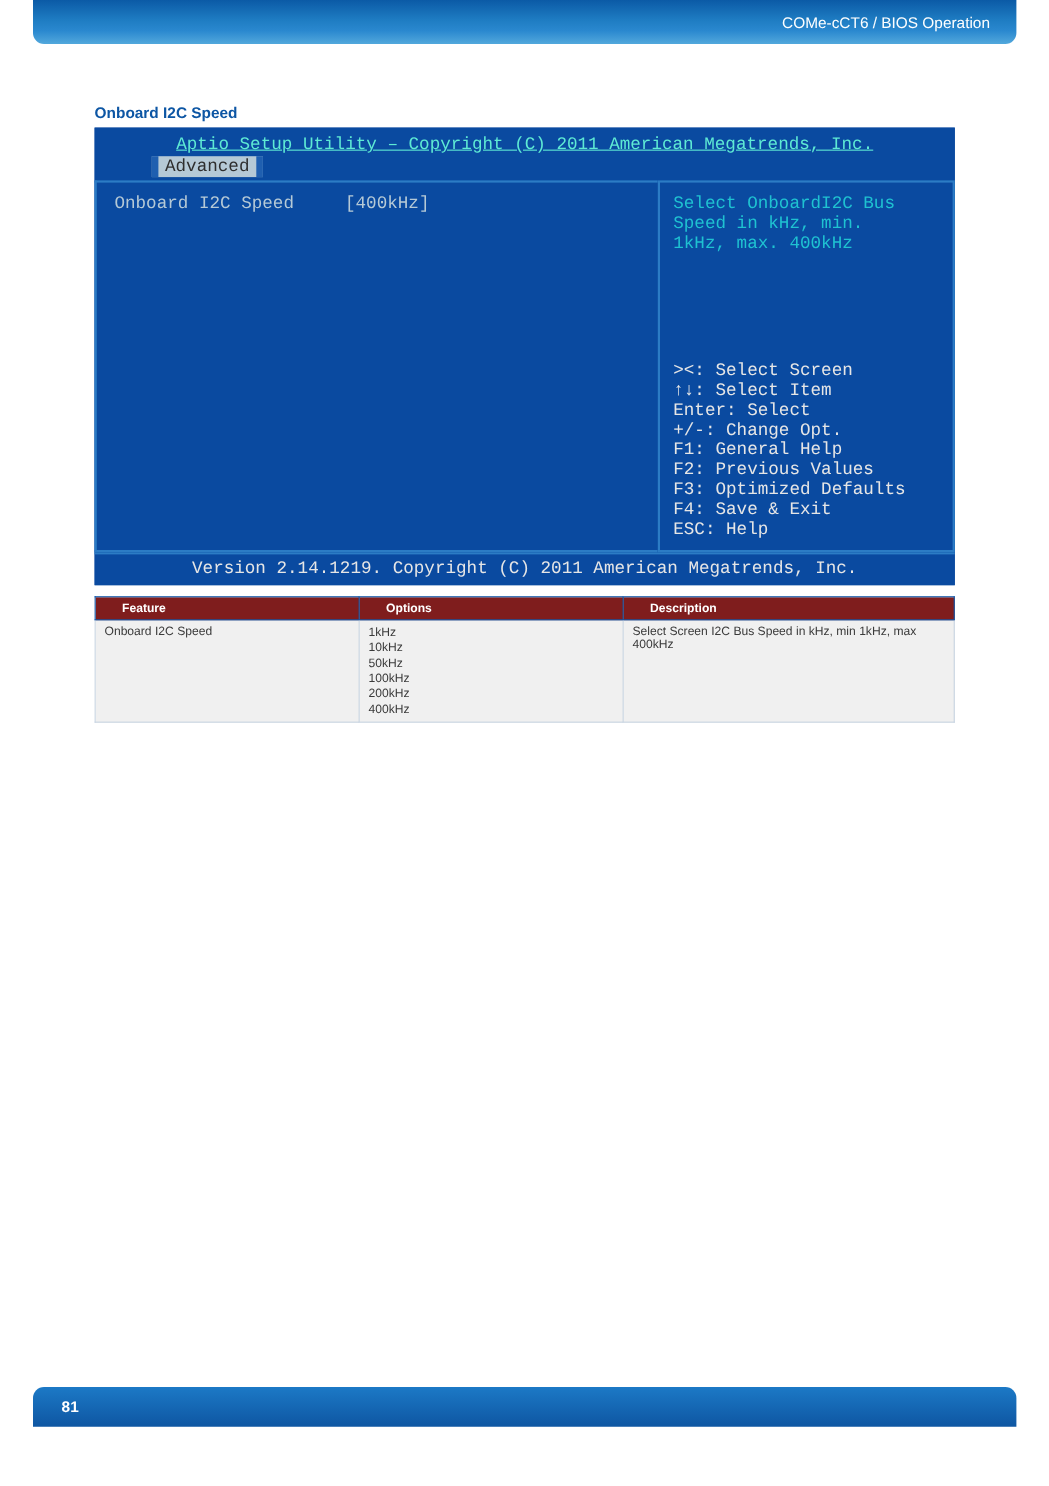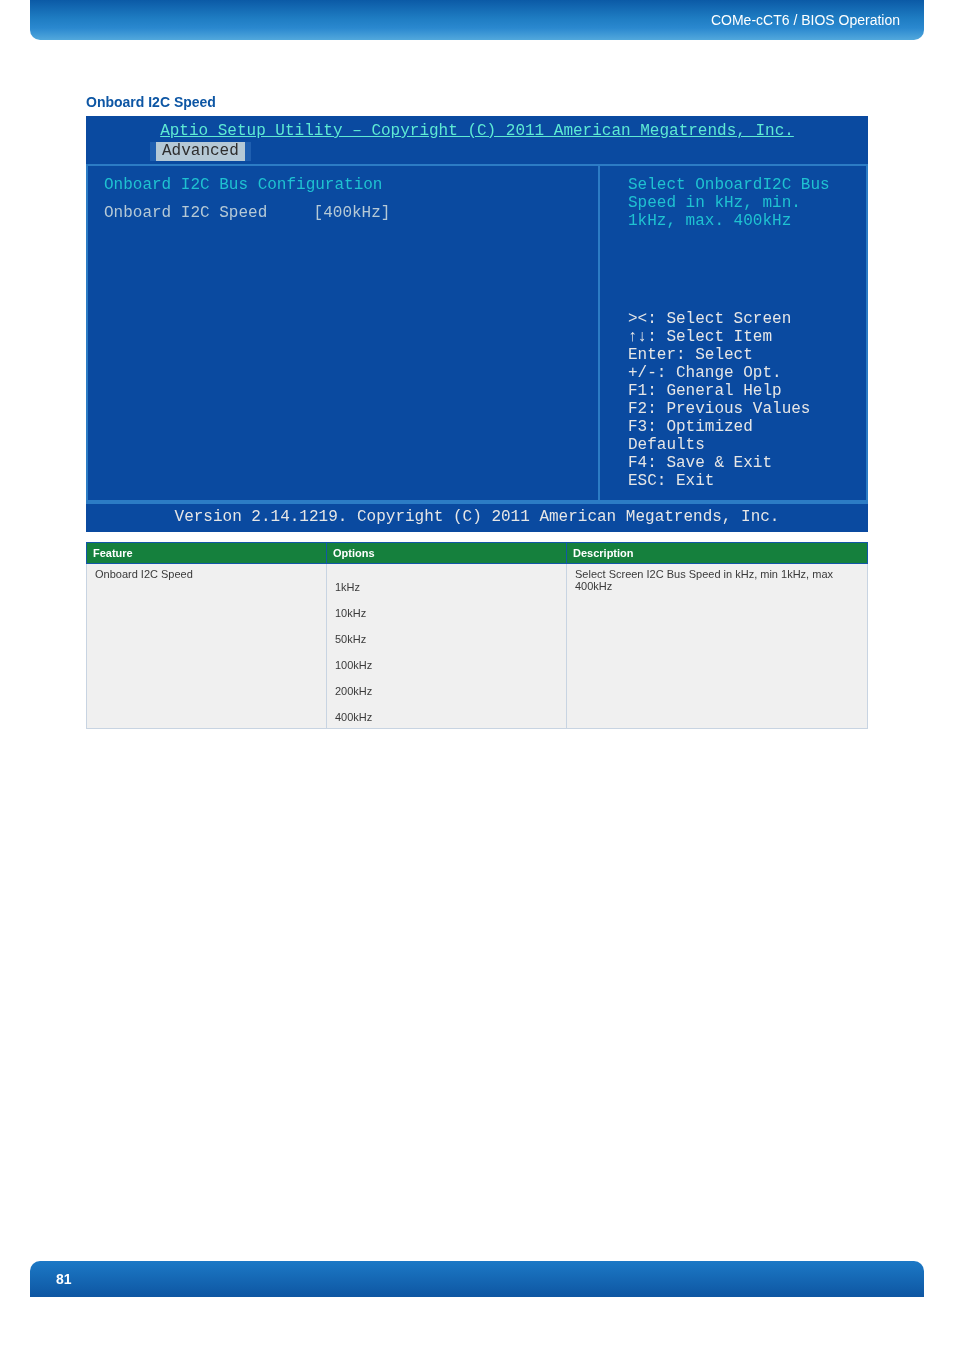--- a/index.html
+++ b/index.html
@@ -30,36 +30,36 @@
     font-family: "Courier New", monospace; font-size: 16px;
     color: #e6e6e6;
   }
   .bios-top {
     height: 48px; background: #0a4aa0;
   }
   .bios-title {
     color: #5eead4; text-align: center; padding-top: 6px; text-decoration: underline;
   }
   .bios-tab {
-    position: absolute; left: 64px; top: 26px;
+    position: absolute; left: 52px; top: 26px;
     background: #b5c9d6; color: #2e2e2e; padding: 0 6px 1px 6px;
     border-left: 6px solid #1f5fb0; border-right: 6px solid #1f5fb0;
   }
   .bios-middle {
     display: flex; height: 338px;
   }
   .bios-left {
     flex: 1; background: #0a4aa0;
     border: 2px solid #2c7cc5; border-right: none;
     padding: 10px 16px;
   }
   .bios-right {
     width: 270px; background: #0a4aa0;
     border: 2px solid #2c7cc5;
-    padding: 10px 28px;
+    padding: 10px 12px;
     display: flex; flex-direction: column; justify-content: space-between;
   }
   .bios-left .cfg-title { color: #1fc2d1; margin-bottom: 10px; }
   .bios-left .cfg-row { color: #b5c9d6; }
   .cfg-row .label { display: inline-block; width: 200px; }
   .cfg-row .value { color: #b5c9d6; }
   .help-text { color: #1fc2d1; line-height: 18px; }
   .keys { color: #e6e6e6; line-height: 18px; font-family: Liberation Mono, monospace; }
   .keys .kline { color: #e6e6e6; }
   .bios-footer {
@@ -68,28 +68,28 @@
     color: #e6e6e6; text-align: center; padding-top: 4px;
   }
 
   
   .feat-table {
     position: absolute; left: 86px; top: 542px; width: 782px;
     border-collapse: collapse; font-size: 11px;
     border: 1px solid #b0c2d6;
   }
   .feat-table th {
-    background: #15803d; color: #ffffff; font-weight: 700;
-    text-align: left; padding: 4px 6px; border: 1px solid #1257a8;
+    background: #7f1d1d; color: #ffffff; font-weight: 700;
+    text-align: left; padding: 4px 24px; border: 1px solid #1257a8;
   }
   .feat-table td {
     background: #f0f0f0; color: #3a3a3a;
     padding: 4px 8px; vertical-align: top; border: 1px solid #c8d4e2;
   }
-  .opt-list div { line-height: 14px; margin-top: 12px; }
+  .opt-list div { line-height: 14px; }
   .opt-list .bold { font-weight: 400; }
 
   
   .footer-bar {
     position: absolute; left: 30px; bottom: 20px; width: 894px; height: 36px;
     background: linear-gradient(to bottom, #1c79c6, #0e56a2);
     border-top-left-radius: 10px; border-top-right-radius: 10px;
     color: #ffffff; font-size: 14px; font-weight: 700;
     display: flex; align-items: center; padding: 0 26px;
   }
@@ -105,42 +105,41 @@
 
   <div class="section-title">Onboard I2C Speed</div>
 
   <div class="bios">
     <div class="bios-top">
       <div class="bios-title">Aptio Setup Utility – Copyright (C) 2011 American Megatrends, Inc.</div>
       <div class="bios-tab">Advanced</div>
     </div>
     <div class="bios-middle">
       <div class="bios-left">
-        <div class="cfg-title">Onboard I2C Bus Configuration</div>
         <div class="cfg-row">
           <span class="label">Onboard I2C Speed</span>
           <span class="value">[400kHz]</span>
         </div>
       </div>
       <div class="bios-right">
         <div class="help-text">
           <div>Select OnboardI2C Bus</div>
           <div>Speed in kHz, min.</div>
           <div>1kHz, max. 400kHz</div>
         </div>
         <div class="keys">
           <div class="kline">&gt;&lt;: Select Screen</div>
           <div class="kline">↑↓: Select Item</div>
           <div class="kline">Enter: Select</div>
           <div class="kline">+/-: Change Opt.</div>
           <div class="kline">F1: General Help</div>
           <div class="kline">F2: Previous Values</div>
           <div class="kline">F3: Optimized Defaults</div>
           <div class="kline">F4: Save &amp; Exit</div>
-          <div class="kline">ESC: Exit</div>
+          <div class="kline">ESC: Help</div>
         </div>
       </div>
     </div>
     <div class="bios-footer">Version 2.14.1219. Copyright (C) 2011 American Megatrends, Inc.</div>
   </div>
 
   <table class="feat-table">
     <thead>
       <tr>
         <th style="width:240px">Feature</th>

